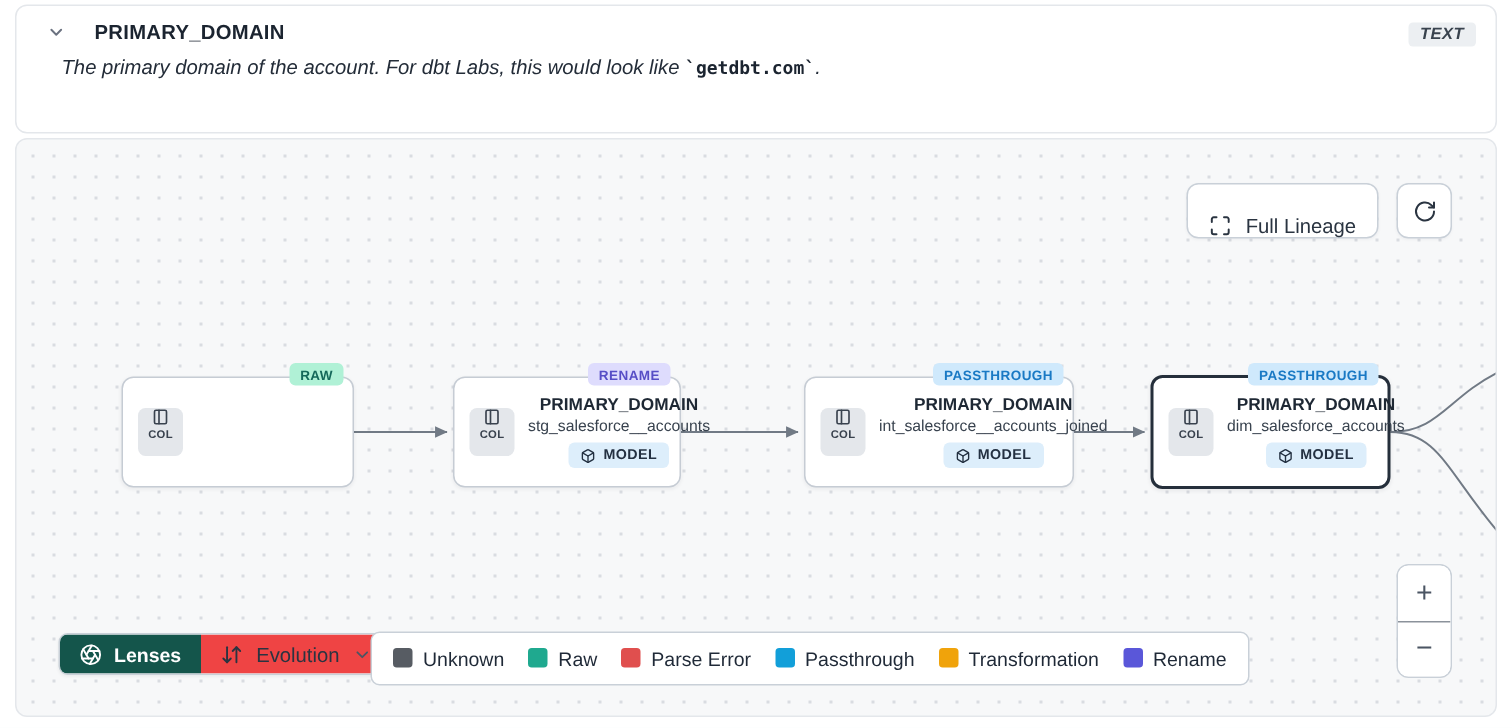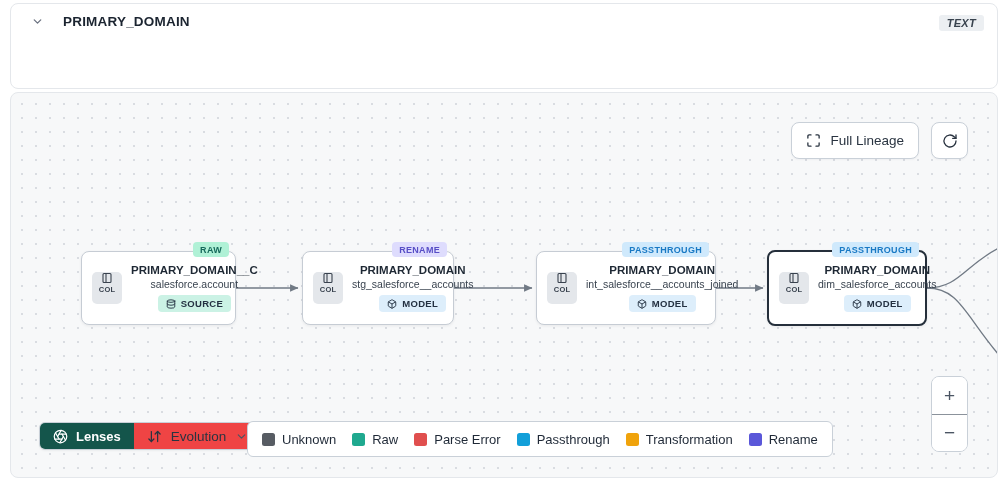--- a/index.html
+++ b/index.html
@@ -25,21 +25,21 @@
     background:#f7f8f9; border:1px solid #e4e7eb; border-radius:8px;
     background-image:radial-gradient(#d9dce1 1px, transparent 1.1px);
     background-size:14px 14px; background-position:4px 4px; overflow:hidden; }
   .edges { position:absolute; left:0; top:0; width:988px; height:386px; pointer-events:none; }
 
   
   .btn { background:#fff; border:1px solid #c9d0d8; border-radius:8px; cursor:pointer;
     display:flex; align-items:center; justify-content:center; color:#2a3441;
     font-family:"Liberation Sans", sans-serif; }
   .full-lineage-btn { position:absolute; top:29px; right:78px; height:37px; padding:0 14px;
-    gap:9px; font-size:13.5px; box-shadow:0 1px 2px rgba(20,30,40,.04); }
+    gap:9px; font-size:13.5px; box-shadow:0 1px 2px rgba(20,30,40,.04);align-items:flex-end; }
   .refresh-btn { position:absolute; top:29px; right:29px; width:37px; height:37px;
     box-shadow:0 1px 2px rgba(20,30,40,.04); }
   .zoom-stack { position:absolute; right:29px; top:283px; width:37px; border:1px solid #c9d0d8;
     border-radius:8px; background:#fff; overflow:hidden; }
   .zoom-btn { width:100%; height:37px; background:#fff; border:none; cursor:pointer;
     font-size:19px; color:#4b5563; display:flex; align-items:center; justify-content:center; }
   .zoom-stack .zoom-btn + .zoom-btn { border-top:1px solid #8b929b; }
 
   
   .node { position:absolute; height:74px; background:#fff; border:1px solid #c6ccd4;
@@ -69,40 +69,43 @@
     box-shadow:0 1px 2px rgba(20,30,40,.05); }
   .lenses-btn { display:flex; align-items:center; gap:8px; background:#14554b; color:#fff;
     border:none; padding:0 13px; font-size:13px; font-weight:600; cursor:pointer;
     font-family:"Liberation Sans", sans-serif; }
   .lens-select { display:flex; align-items:center; gap:9px; background:#ef4444; border:none;
     padding:0 13px; font-size:13.5px; color:#2a3441; cursor:pointer;
     font-family:"Liberation Sans", sans-serif; }
   .legend { position:absolute; left:236px; top:328px; height:36px; background:#fff;
     border:1px solid #c9d0d8; border-radius:6px; display:flex; align-items:center;
     gap:16px; padding:0 14px; }
-  .legend-item { display:flex; align-items:center; gap:7px; }
+  .legend-item { display:flex; gap:7px; }
   .legend-swatch { width:13px; height:13px; border-radius:2.5px; flex:0 0 auto; }
   .legend-label { font-size:13px; color:#1f2937; white-space:nowrap; }
 
   svg.icon { display:block; }
 </style>
 </head>
 <body>
 
 <div class="page">
 
   <section class="header-card">
     <div class="header-row">
       <button class="chev-btn">
         <svg class="icon" width="13" height="13" viewBox="0 0 24 24" fill="none" stroke="currentColor" stroke-width="2.4" stroke-linecap="round" stroke-linejoin="round">
             <path d="m6 9 6 6 6-6"></path>
           </svg>
       </button>
       <span class="panel-title">PRIMARY_DOMAIN</span>
       <span class="type-badge">TEXT</span>
+    </div>
+    <div class="desc-row">
+      <span>The primary domain of the account. For dbt Labs, this would look like </span><span class="desc-code">`getdbt.com`</span><span>.</span>
     </div>
   </section>
 
   <section class="canvas">
 
     <svg class="edges" width="988" height="386" viewBox="0 0 988 386">
       <defs>
         <marker id="arrow" viewBox="0 0 8 8" refX="7" refY="4" markerWidth="7" markerHeight="7" orient="auto-start-reverse">
           <path d="M0,0.6 L7.4,4 L0,7.4 Z" fill="#717a85"></path>
         </marker>
@@ -133,32 +136,20 @@
     <div class="node" style="left:70px; top:158px; width:155px;">
       <span class="node-badge raw">RAW</span>
       <div class="node-body">
         <div class="col-box">
           <svg class="icon" width="12" height="12" viewBox="0 0 24 24" fill="none" stroke="#39424e" stroke-width="2.2" stroke-linecap="round">
               <rect x="4" y="3" width="16" height="18" rx="2"></rect>
               <path d="M10 3v18"></path>
             </svg>
           <span class="col-label">COL</span>
         </div>
-        <div class="node-content">
-          <div class="node-title">PRIMARY_DOMAIN__C</div>
-          <div class="node-subtitle">salesforce.account</div>
-          <span class="res-badge source">
-            <svg class="icon" width="10" height="10" viewBox="0 0 24 24" fill="none" stroke="#233041" stroke-width="2.2" stroke-linecap="round">
-                <ellipse cx="12" cy="5" rx="9" ry="3"></ellipse>
-                <path d="M3 5v14a9 3 0 0 0 18 0V5"></path>
-                <path d="M3 12a9 3 0 0 0 18 0"></path>
-              </svg>
-            <span>SOURCE</span>
-          </span>
-        </div>
       </div>
     </div>
 
     <div class="node" style="left:291px; top:158px; width:152px;">
       <span class="node-badge rename">RENAME</span>
       <div class="node-body">
         <div class="col-box">
           <svg class="icon" width="12" height="12" viewBox="0 0 24 24" fill="none" stroke="#39424e" stroke-width="2.2" stroke-linecap="round">
               <rect x="4" y="3" width="16" height="18" rx="2"></rect>
               <path d="M10 3v18"></path>

